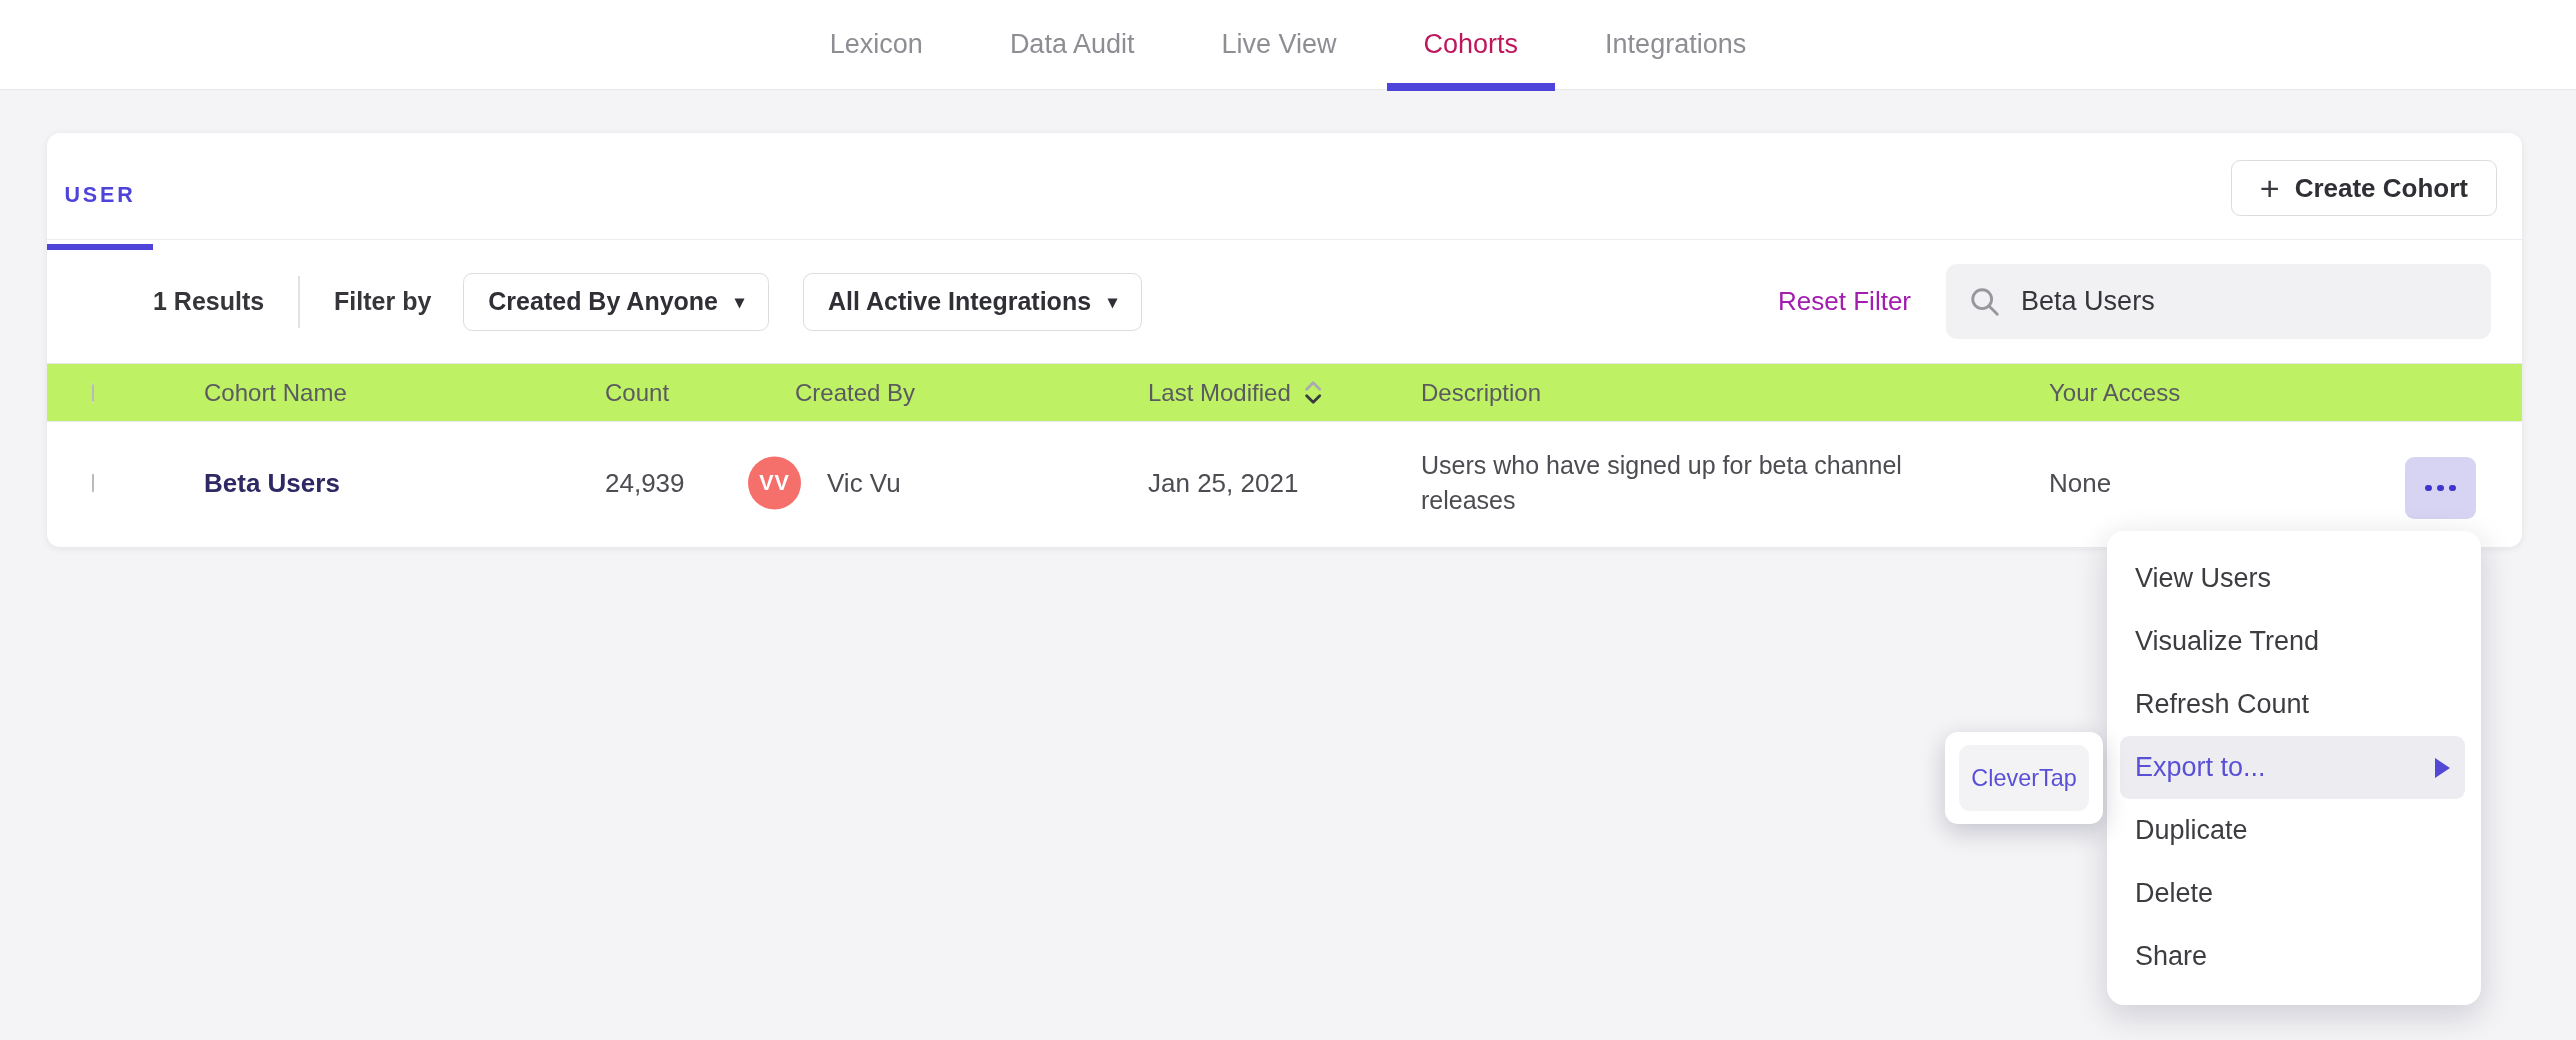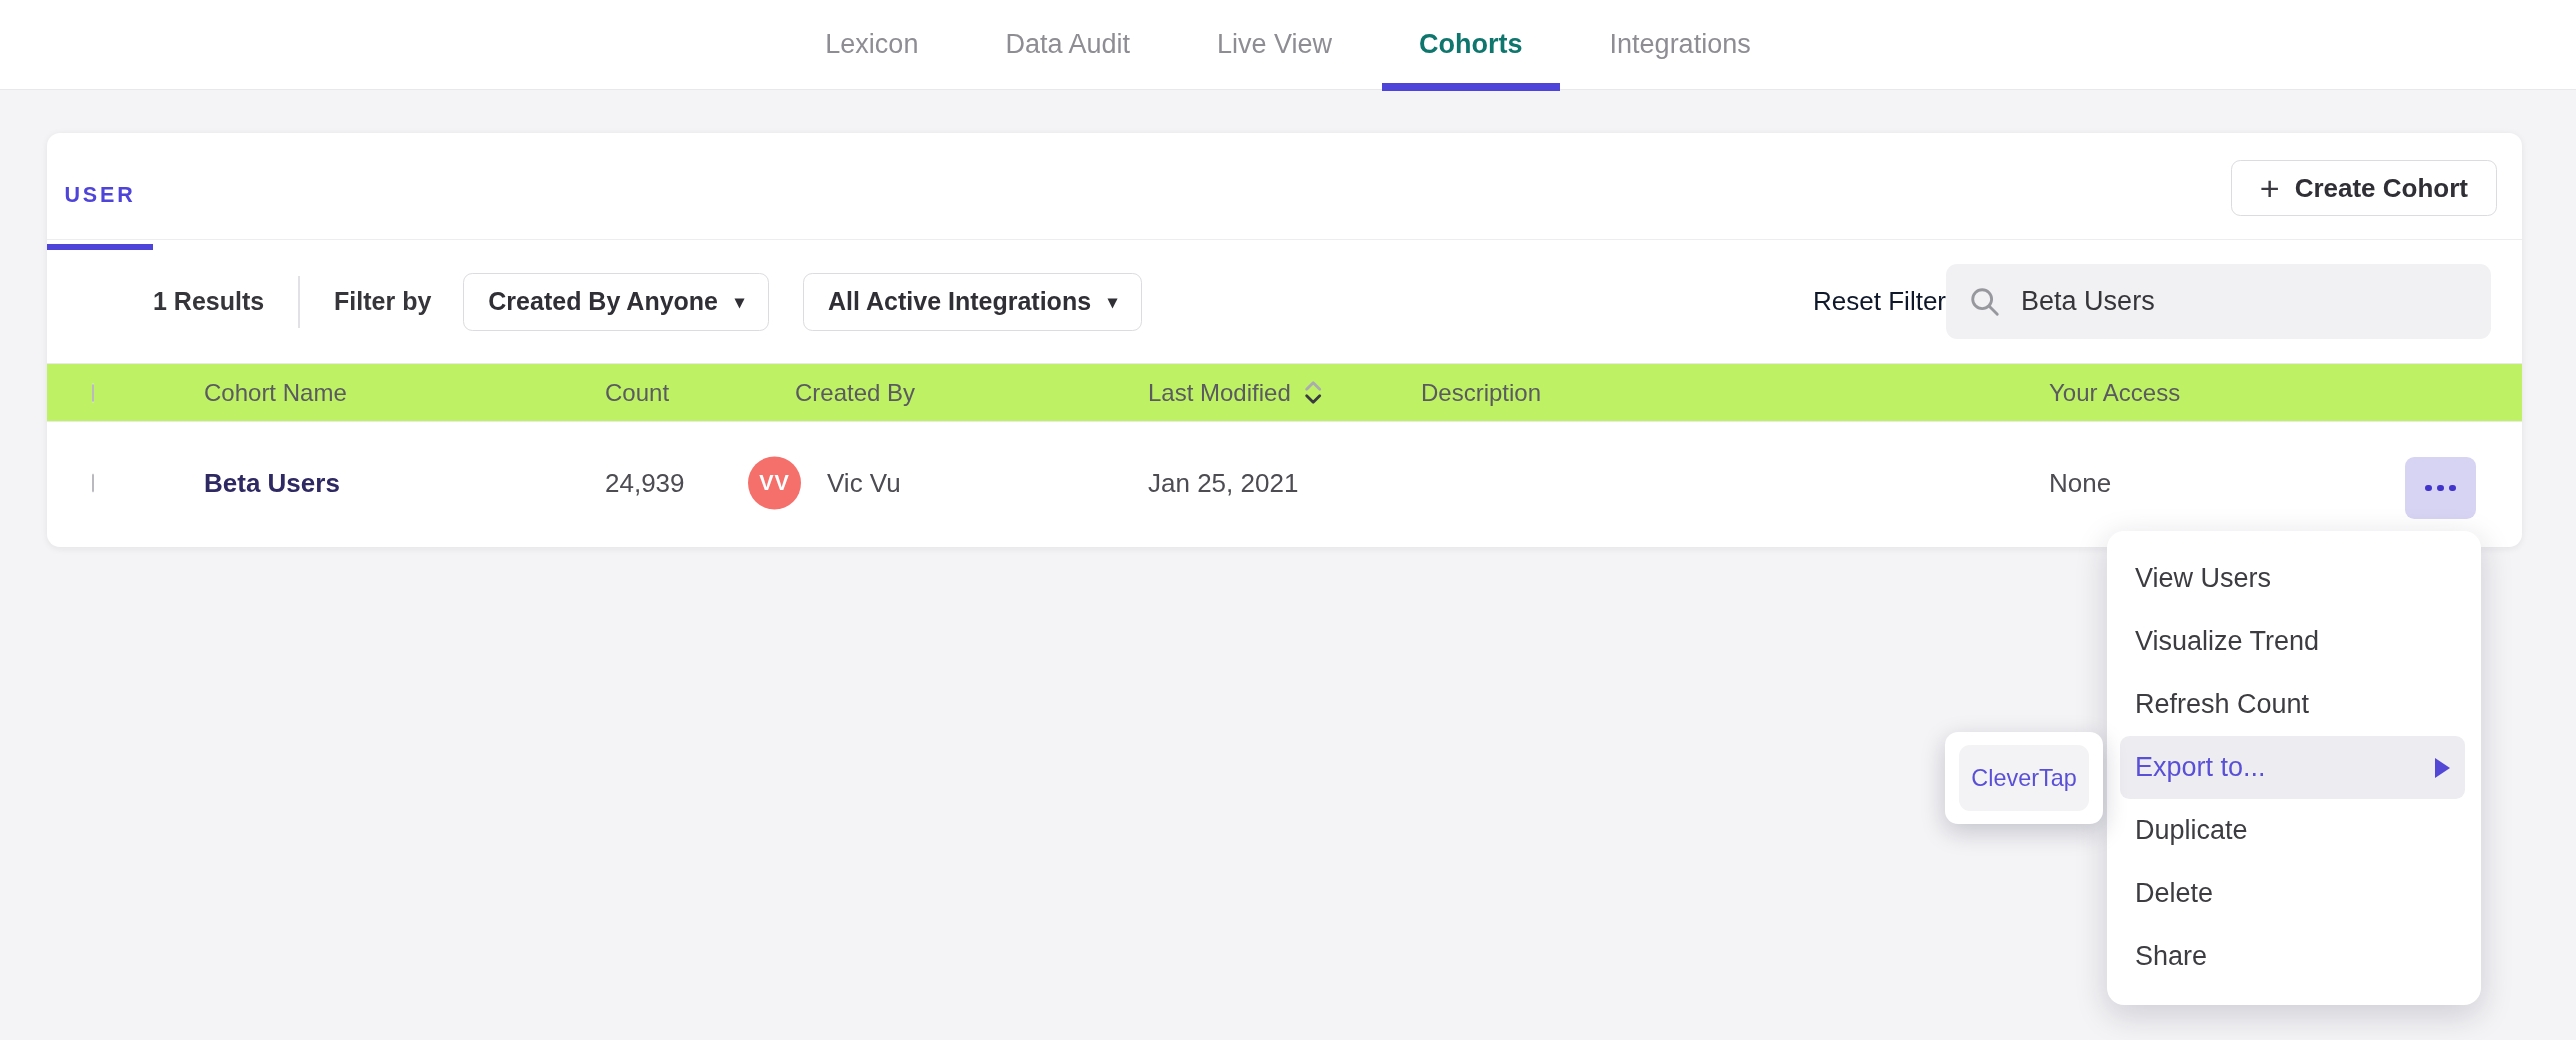--- a/index.html
+++ b/index.html
@@ -6,21 +6,21 @@
   html,body { background:#f4f4f6; }
   body { font-family:"Liberation Sans", sans-serif; }
   #app { position:relative; width:2576px; height:1040px; background:#f4f4f6; overflow:hidden; }
 
   
   .topbar { position:absolute; left:0; top:0; width:2576px; height:90px; background:#ffffff;
             border-bottom:1.9px solid #e8e8ec; display:flex; justify-content:center; }
   .topnav { display:flex; height:100%; gap:13px; }
   .nav-item { position:relative; display:flex; align-items:center; padding:9px 37px;
               font-size:27px; color:#8d8d93; cursor:pointer; }
-  .nav-item.active { color:#0f766e; font-weight:700; }
+  .nav-item.active { color:#be185d; font-weight:400; }
   .nav-item.active::after { content:""; position:absolute; left:0; right:0; bottom:-1.9px;
               height:8.4px; background:#4f44d9; }
 
   
   .card { position:absolute; left:47px; top:133px; width:2475px; height:414px; background:#ffffff;
           border-radius:13px; box-shadow:0 1.9px 7.5px rgba(25,25,60,0.07); }
 
   .tabstrip { position:relative; height:107px; border-bottom:1.9px solid #ededf0; }
   .user-tab { position:absolute; left:0; top:9px; width:106px; height:100%;
               display:flex; align-items:center; justify-content:center; cursor:pointer; }
@@ -35,21 +35,21 @@
   
   .filterbar { position:relative; height:123px; display:flex; align-items:center; padding:0 31px 0 106px; }
   .results { font-size:25px; font-weight:700; color:#35353a; margin-right:34px; }
   .vdiv { width:1.9px; height:52px; background:#e2e2e6; margin-right:34px; }
   .filterby { font-size:25px; font-weight:700; color:#35353a; margin-right:32px; }
   .dd-btn { height:58px; display:flex; align-items:center; padding:0 24px; background:#fff;
             border:1.9px solid #dcdce0; border-radius:9.3px; font-size:25px; font-weight:700;
             color:#2f2f35; margin-right:34px; cursor:pointer; }
   .dd-btn .caret { font-size:18px; margin-left:17px; color:#2f2f35; }
   .fspacer { flex:1; }
-  .reset-link { font-size:26px; color:#0f172a; cursor:pointer; }
+  .reset-link { font-size:26px; color:#a21caf; margin-right:35px; cursor:pointer; }
   .searchbox { width:545px; height:75px; background:#f1f1f3; border-radius:11.2px;
                display:flex; align-items:center; padding:0 22.4px; cursor:text; }
   .searchbox svg { margin-right:18.7px; flex:none; }
   .search-value { font-size:27px; color:#35353a; }
 
   
   .thead { position:relative; height:59px; background:#bef264;
            border-top:1.9px solid #e9e9ec; border-bottom:1.9px solid #e9e9ec; }
   .trow { position:relative; height:122px; background:#fff; border-radius:0 0 13px 13px; }
   .cell { position:absolute; top:50%; transform:translateY(-50%); white-space:nowrap; }
@@ -155,20 +155,21 @@
 
     <div class="trow">
       <span class="cell c-check"><span class="checkbox"></span></span>
       <a class="cell name-link c-name">Beta Users</a>
       <span class="cell td c-count">24,939</span>
       <span class="cell created-flex c-created">
         <span class="avatar">VV</span>
         <span class="creator-name">Vic Vu</span>
       </span>
       <span class="cell td c-mod">Jan 25, 2021</span>
+      <span class="cell td desc-text c-desc">Users who have signed up for beta channel releases</span>
       <span class="cell td c-access">None</span>
       <span class="more-btn">
         <span class="ring"></span>
         <span class="ring"></span>
         <span class="ring"></span>
       </span>
     </div>
   </section>
 
   <div class="menu">

